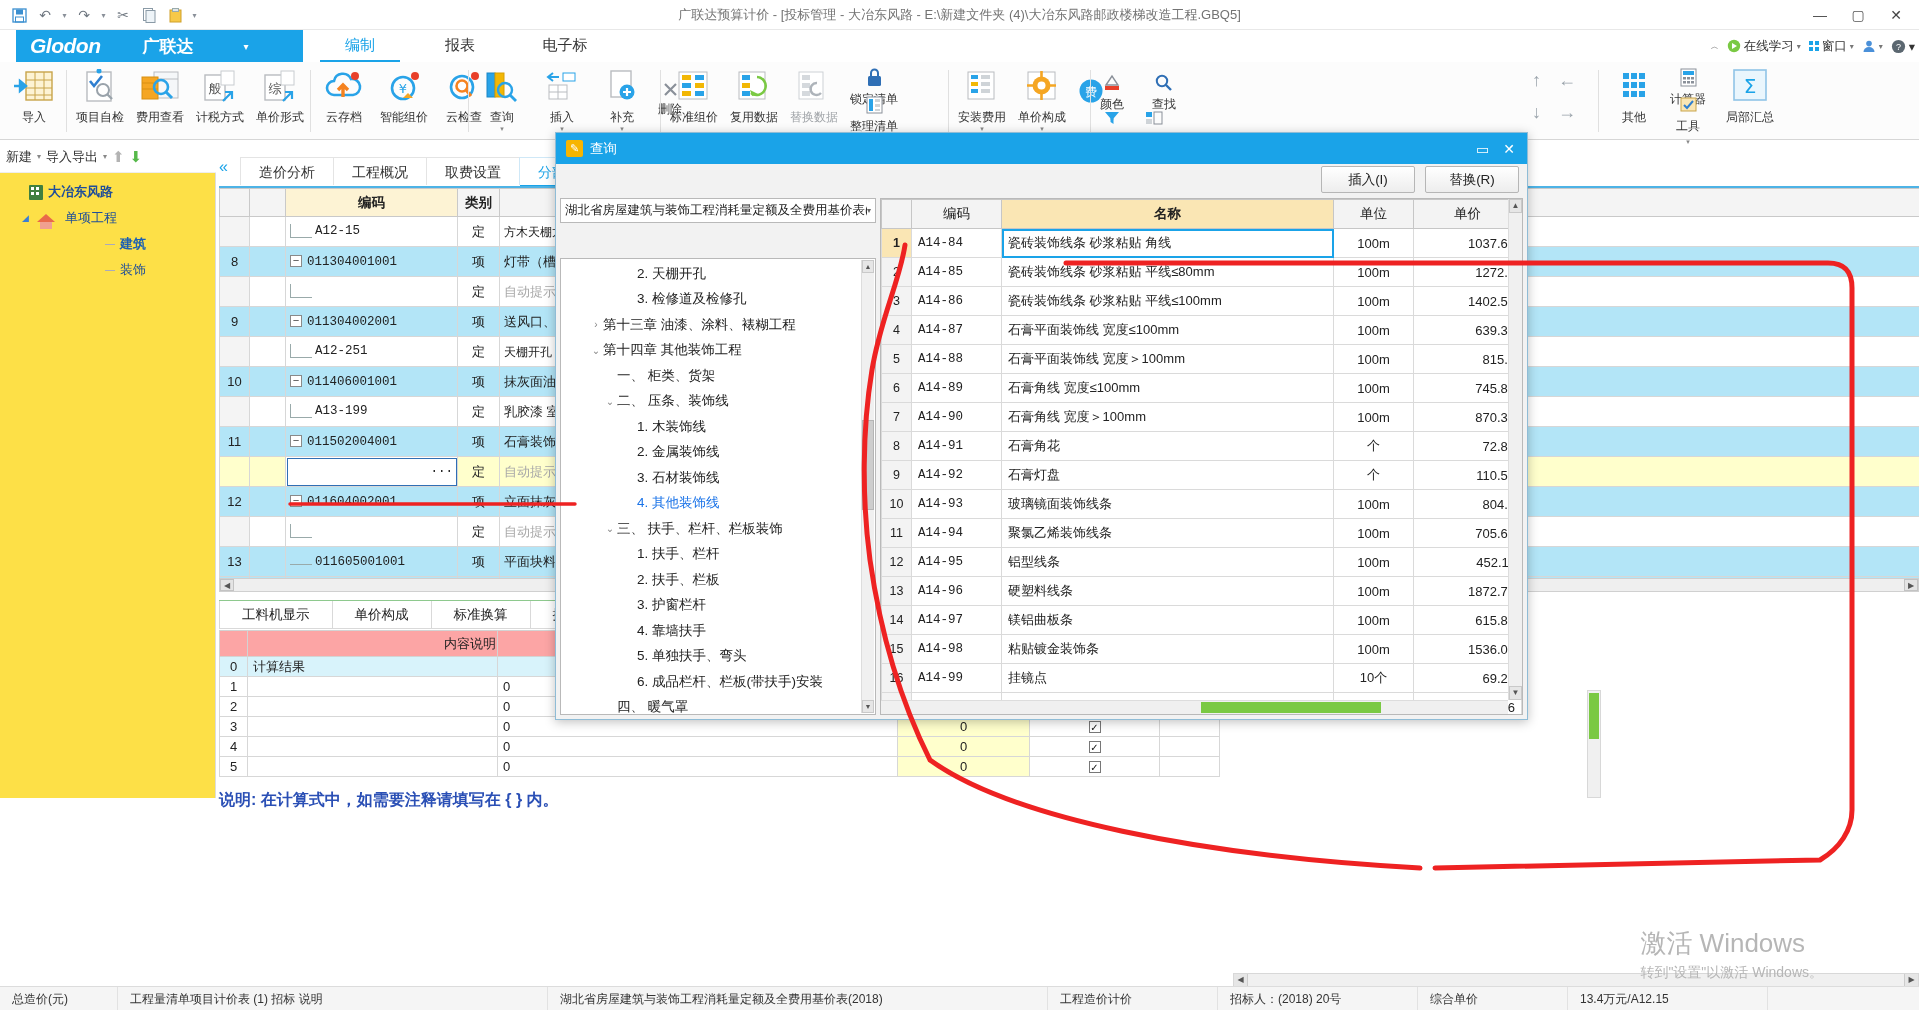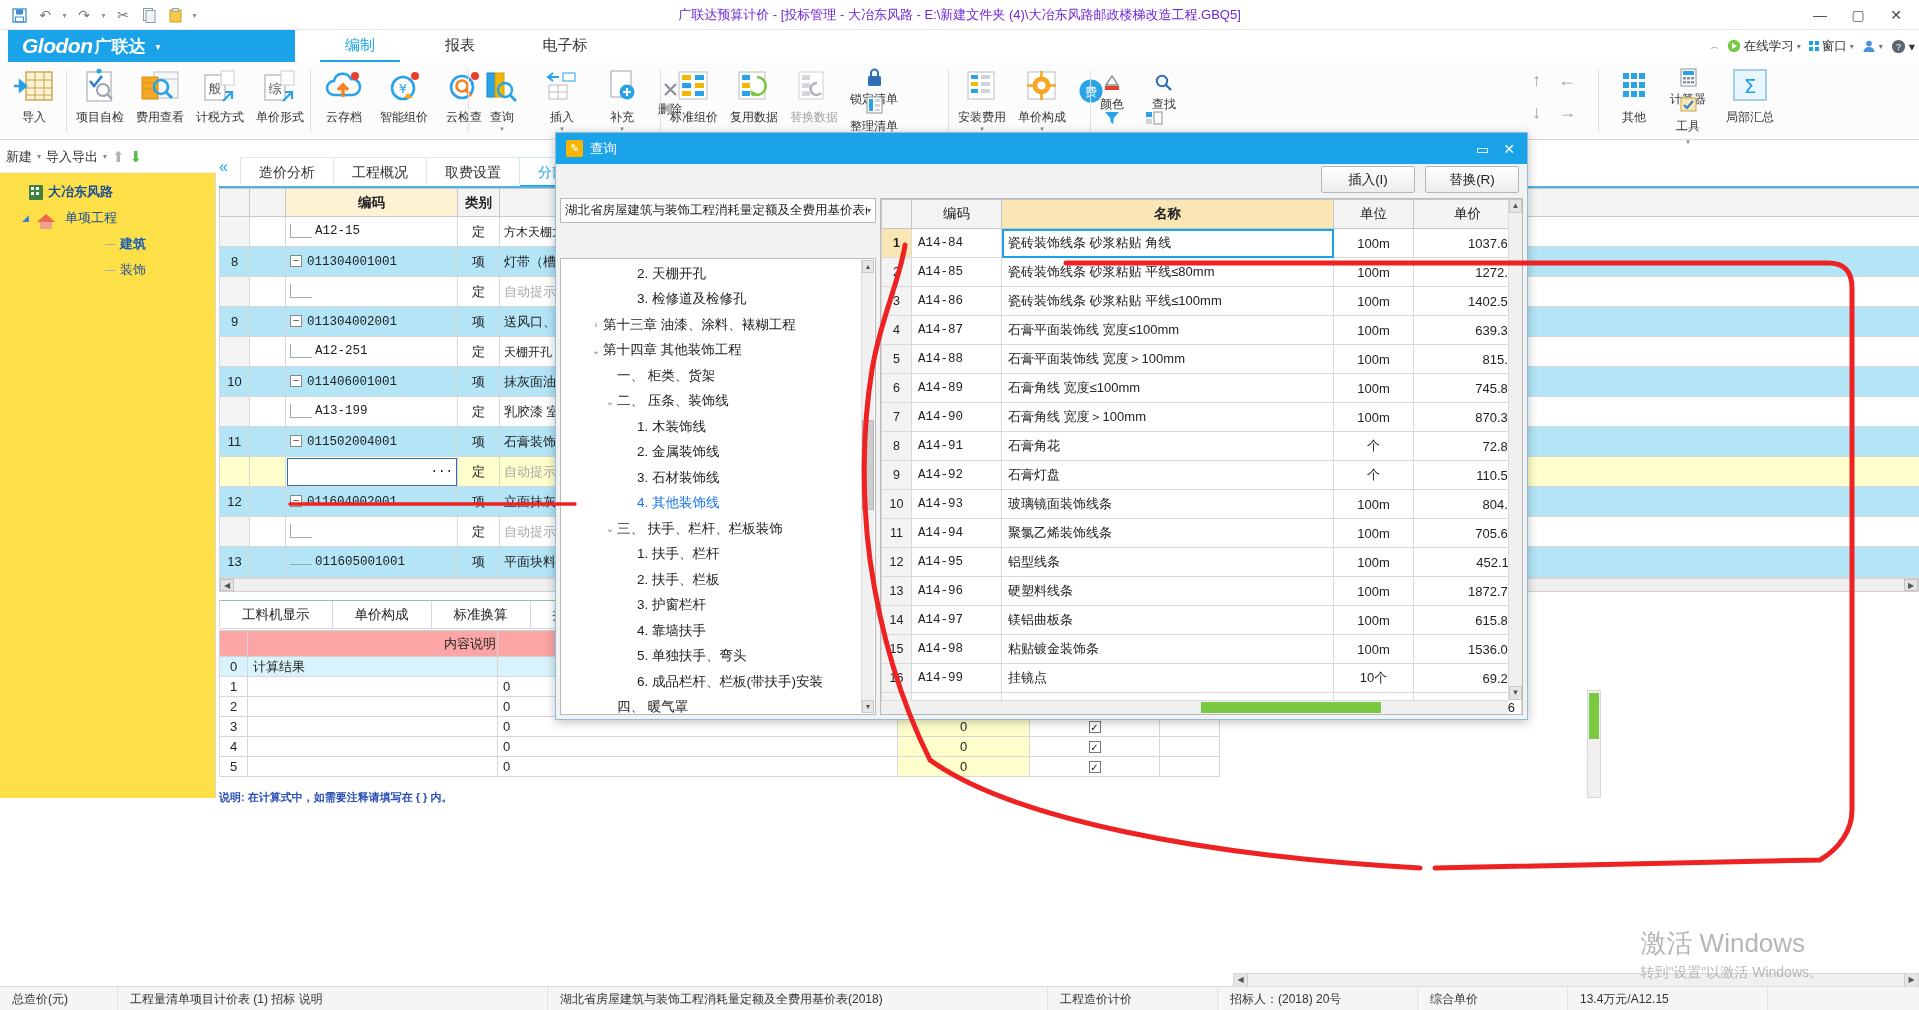--- a/index.html
+++ b/index.html
@@ -8,28 +8,28 @@
     width:1919px; height:1010px; overflow:hidden;
     font-family:"Liberation Sans","DejaVu Sans",sans-serif;
     font-size:13px; color:#222; background:#ffffff;
     position:relative;
   }
   
   .titlebar{position:absolute;left:0;top:0;width:1919px;height:30px;background:#fff;border-bottom:1px solid #e8e8e8;}
   .qat{position:absolute;left:8px;top:2px;height:26px;display:flex;align-items:center;gap:4px;}
   .qat .ic{width:22px;height:22px;display:flex;align-items:center;justify-content:center;font-size:14px;color:#6f7780;cursor:default;}
   .qat .car{font-size:8px;color:#8a9099;width:9px;text-align:center;}
-  .title-text{position:absolute;left:0;top:0;width:1919px;height:30px;line-height:30px;text-align:center;font-size:13px;color:#6d28d9;}
+  .title-text{position:absolute;left:0;top:0;width:1919px;height:30px;line-height:30px;text-align:center;font-size:13px;color:#737373;}
   .wbtns{position:absolute;right:6px;top:0;height:30px;display:flex;align-items:center;gap:16px;padding-right:6px;}
   .wbtn{font-size:14px;color:#555;width:22px;text-align:center;cursor:default;}
   .wbtn.close{color:#444;}
   
   .menubar{position:absolute;left:0;top:30px;width:1919px;height:32px;background:#ffffff;}
-  .brand{position:absolute;left:8px;top:0;width:287px;height:32px;background:#1aa3e8;color:#fff;
-    display:flex;align-items:center;padding-left:14px;font-style:italic;font-weight:bold;font-size:21px;letter-spacing:-.5px;}
+  .brand{position:absolute;left:16px;top:0;width:287px;height:32px;background:#1aa3e8;color:#fff;
+    display:flex;align-items:center;padding-left:14px;font-style:italic;font-weight:bold;font-size:21px;letter-spacing:-.5px;gap:40px;}
   .brand .cn{font-style:normal;font-size:17px;margin-left:2px;letter-spacing:0;}
   .brand .dd{font-style:normal;font-size:10px;margin-left:10px;}
   .mitem{position:absolute;top:0;height:32px;line-height:30px;font-size:15px;color:#333;text-align:center;cursor:default;}
   .mitem.active{color:#1aa3e8;border-bottom:2px solid #1aa3e8;}
   .menuright{position:absolute;right:4px;top:0;height:32px;display:flex;align-items:center;gap:8px;font-size:12.5px;color:#333;}
   .menuright .chip{display:flex;align-items:center;gap:3px;cursor:default;}
   .menuright .car{font-size:8px;color:#777;}
   .grid9{display:inline-grid;grid-template-columns:repeat(2,4px);grid-template-rows:repeat(2,4px);gap:2px;}
   .grid9 i{background:#1aa3e8;display:block;width:4px;height:4px;}
   
@@ -85,21 +85,21 @@
   .hscroll .thumbr{position:absolute;right:0;top:0;width:14px;height:12px;background:#e4e4e4;border:1px solid #c3c3c3;font-size:8px;text-align:center;line-height:11px;color:#555;}
   
   .btabs{position:absolute;left:219px;top:600px;height:30px;display:flex;border-top:1px solid #8ec98e;}
   .btab{height:28px;padding:0 22px;line-height:28px;font-size:13.5px;border:1px solid #d9d9d9;border-top:none;background:#fff;margin-right:-1px;cursor:default;}
   .calcwrap{position:absolute;left:219px;top:630px;width:1000px;height:150px;}
   table.cg{border-collapse:collapse;width:1000px;table-layout:fixed;font-size:13px;}
   table.cg th{border:1px solid #d3d3d3;background:#fca5a5;height:26px;font-weight:normal;font-size:13px;text-align:right;}
   table.cg td{border:1px solid #d7d7d7;height:20px;padding:0 5px;}
   td.cyan{background:#d8f3fb;}
   .ckbox{display:inline-block;width:12px;height:12px;border:1px solid #777;background:#fff;text-align:center;line-height:11px;font-size:10px;color:#111;}
-  .noteline{position:absolute;left:219px;top:790px;font-size:11px;color:#2a4fb5;font-weight:bold;}
+  .noteline{position:absolute;left:219px;top:790px;font-size:16px;color:#2a4fb5;font-weight:bold;}
   
   .dlg{position:absolute;left:555px;top:132px;width:973px;height:588px;background:#f2f2f2;border:1px solid #8fbcd6;box-shadow:0 2px 10px rgba(0,0,0,.25);}
   .dlg-title{height:31px;background:#1aa3e8;display:flex;align-items:center;padding-left:10px;color:#fff;font-size:13.5px;gap:7px;}
   .dlg-ico{width:17px;height:17px;background:#f7b500;border-radius:2px;display:flex;align-items:center;justify-content:center;font-size:11px;color:#fff;}
   .dlg-btns{margin-left:auto;display:flex;gap:14px;padding-right:12px;font-size:14px;color:#fff;}
   .dtabs{position:absolute;left:0;top:31px;height:32px;display:flex;align-items:flex-end;background:#f2f2f2;}
   .dtab{height:30px;padding:0 17px;line-height:30px;font-size:14px;background:#fff;border:1px solid #dcdcdc;margin-right:1px;color:#333;cursor:default;}
   .dtab.active{background:#7ac943;color:#fff;border-color:#6ab636;}
   .dlg-actions{position:absolute;right:8px;top:33px;display:flex;gap:10px;}
   .dbtn{width:94px;height:27px;line-height:25px;text-align:center;font-size:13.5px;background:linear-gradient(#ffffff,#ededed);border:1px solid #b6b6b6;border-radius:2px;cursor:default;}

